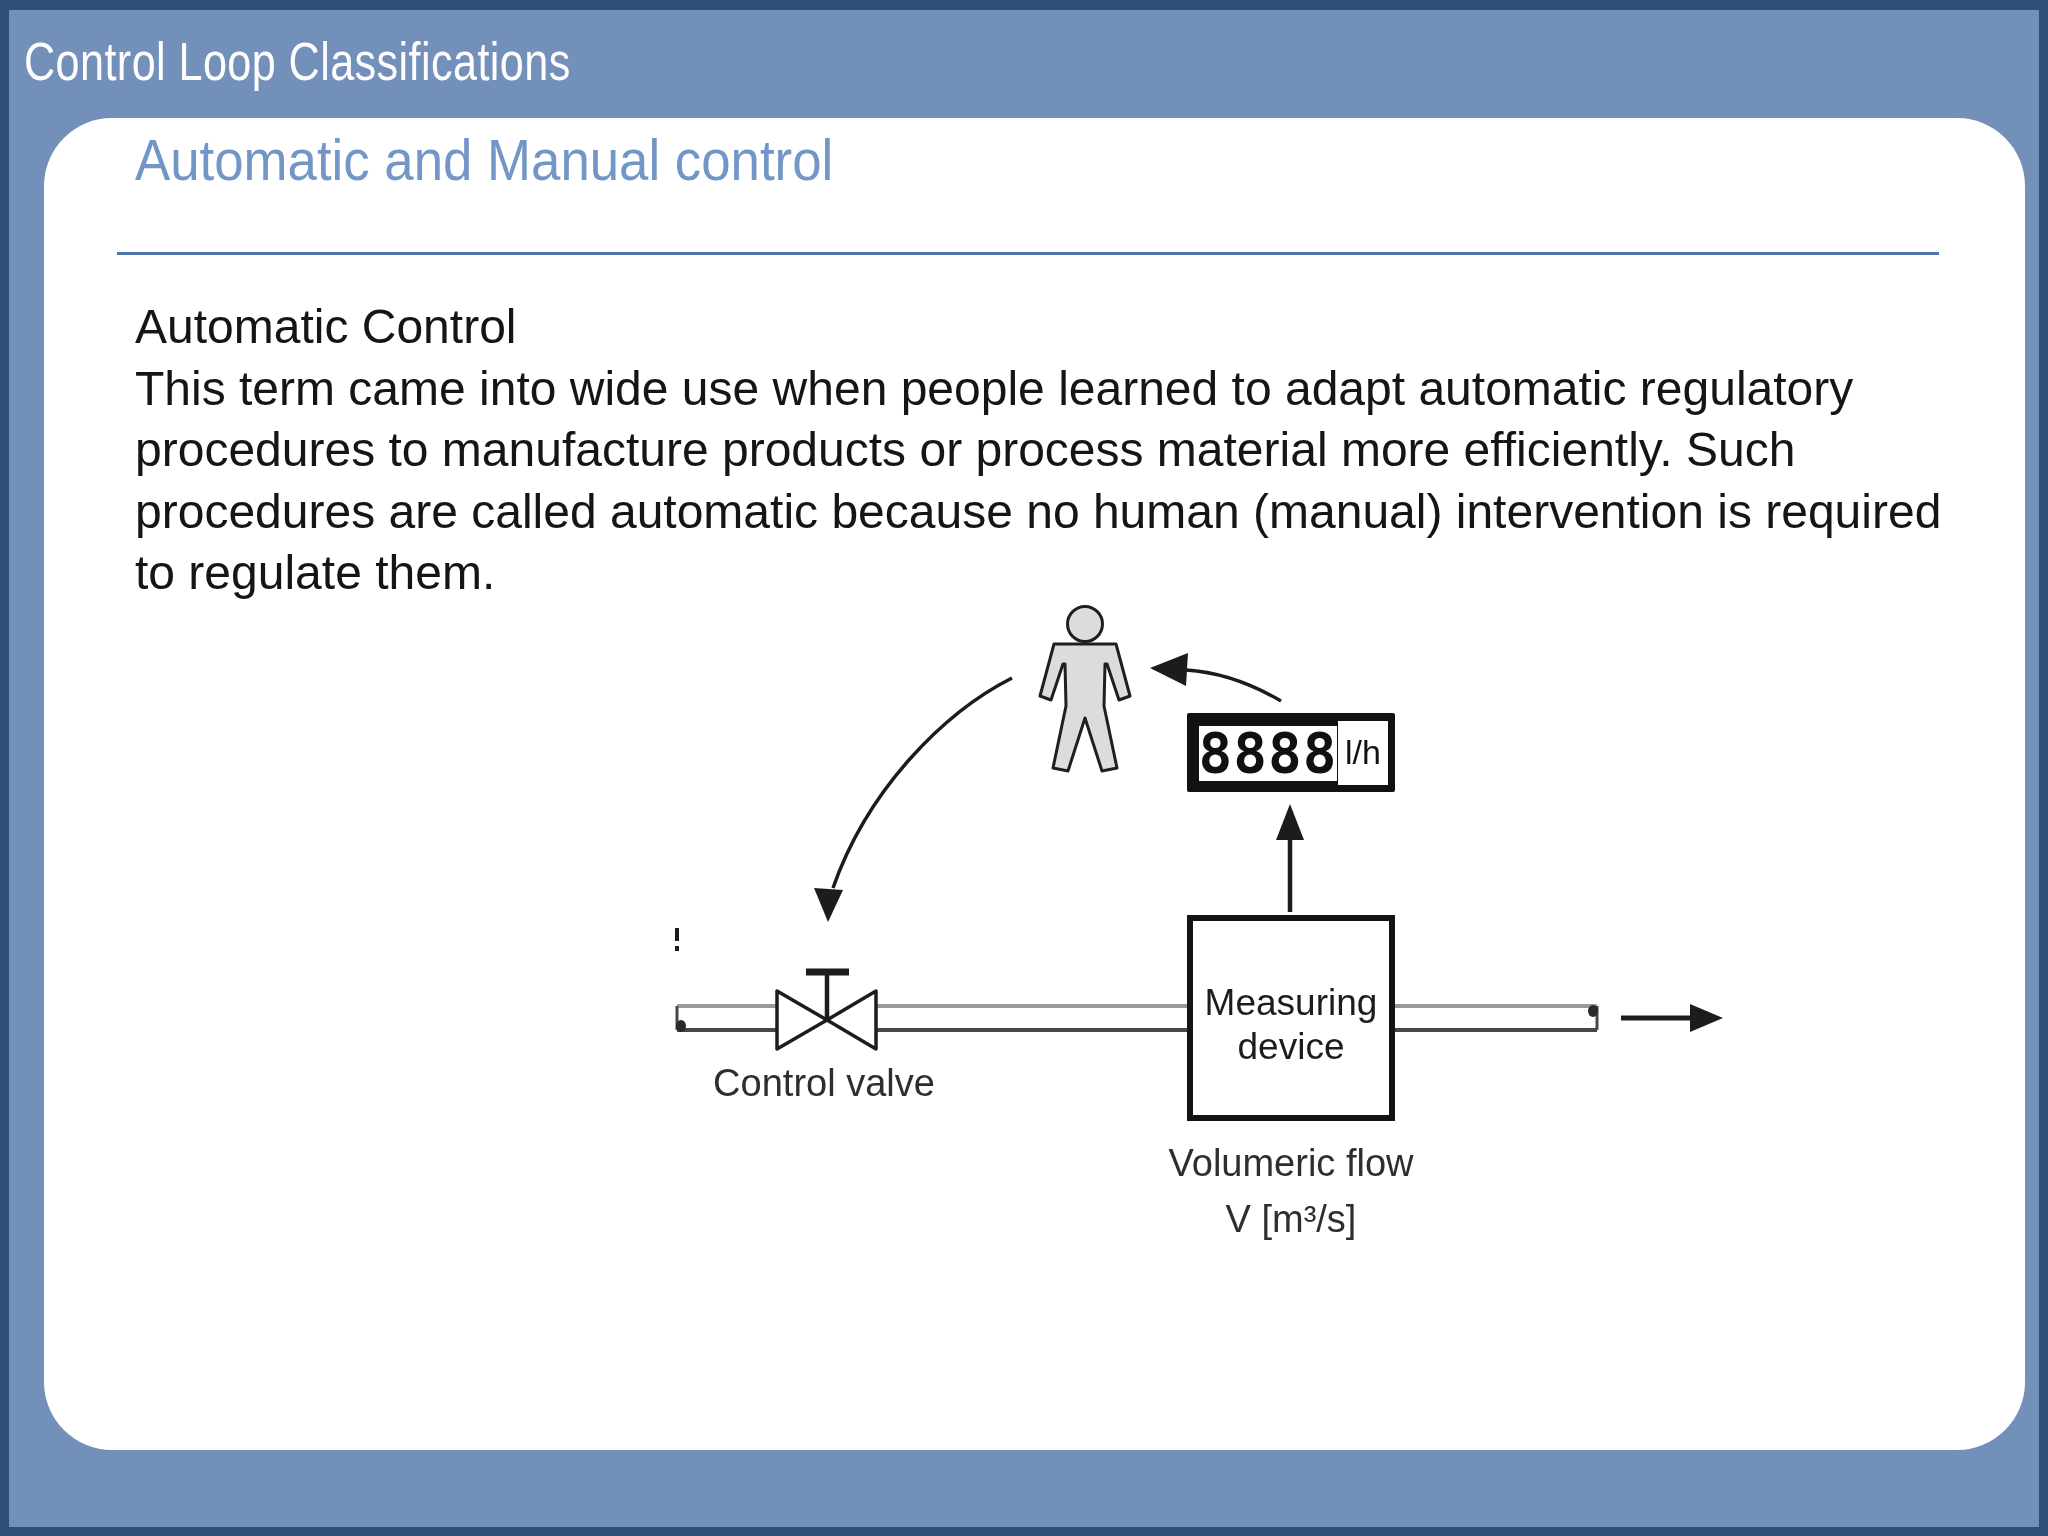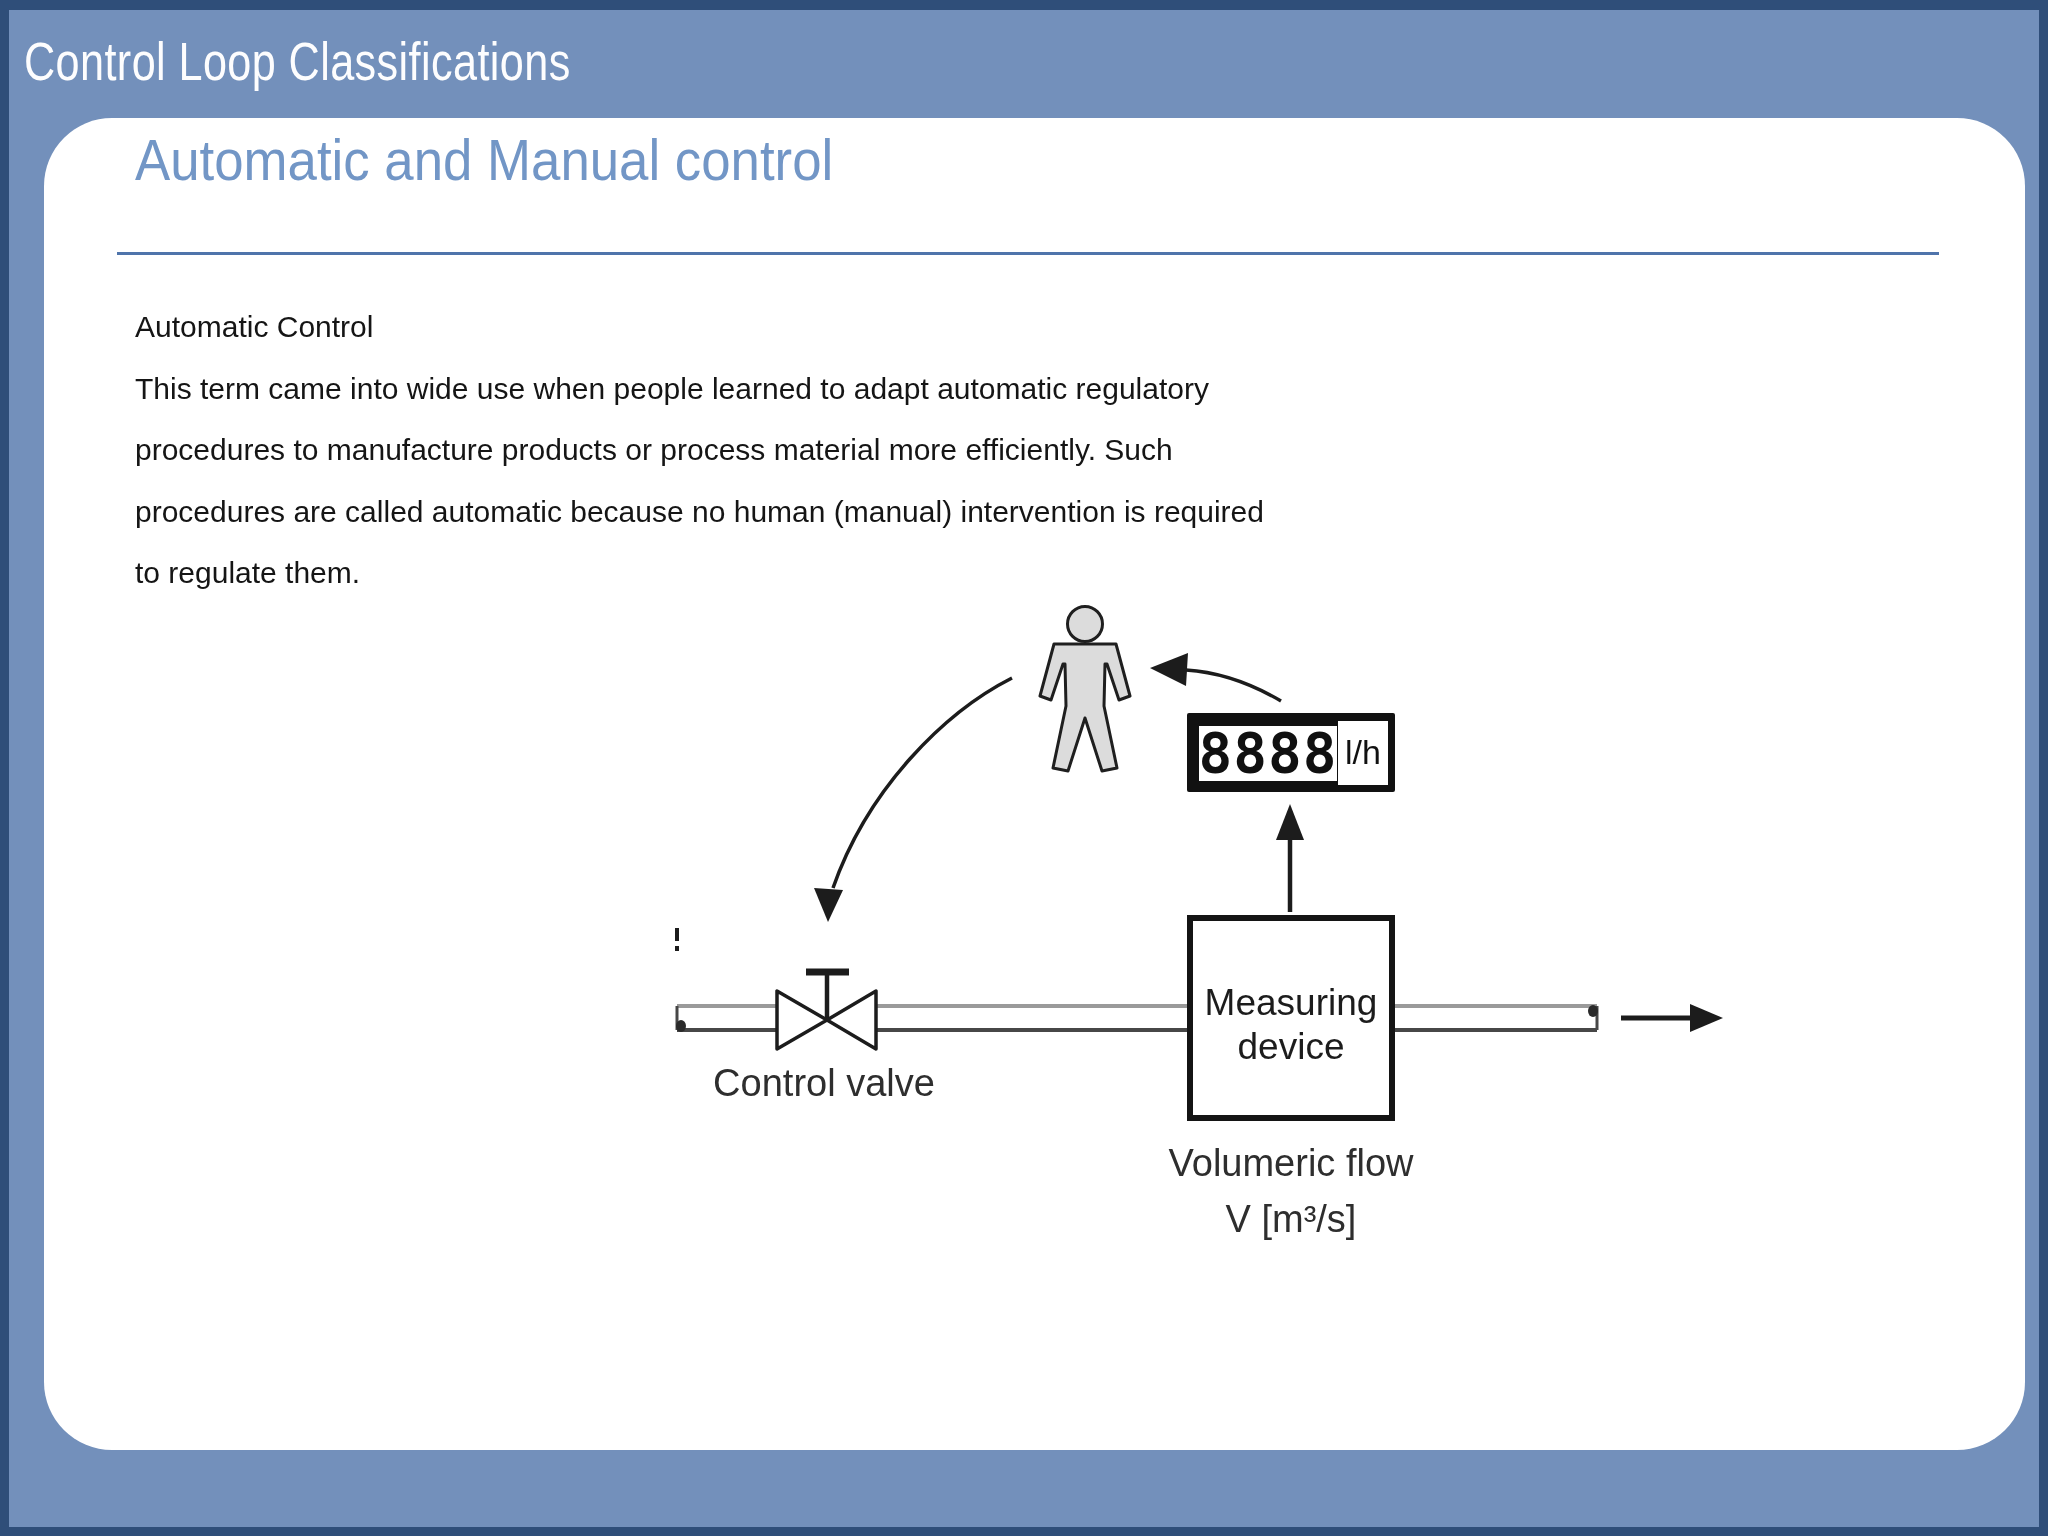--- a/index.html
+++ b/index.html
@@ -28,21 +28,21 @@
     font-size:58px; color:#7296c6;
     transform:scaleX(0.91); transform-origin:left top;
     white-space:nowrap;
   }
   #heading-rule{
     position:absolute; left:73px; top:134px; width:1822px; height:3px;
     background:#4f74ab;
   }
   #body-paragraph{
     position:absolute; left:91px; top:178px; width:1840px;
-    font-size:30px; line-height:61.5px; color:#151515;
+    font-size:48px; line-height:61.5px; color:#151515;
     white-space:pre-line;
   }
   #diagram-svg{position:absolute; left:0; top:0;}
   .dlabel{font-family:"Liberation Sans", sans-serif; font-size:38px; fill:#2e2e2e;}
   .boxlabel{font-family:"Liberation Sans", sans-serif; font-size:37px; fill:#1c1c1c;}
   .unitlabel{font-family:"Liberation Sans", sans-serif; font-size:34px; fill:#111111;}
   .seg{
     font-family:"DejaVu Sans Mono", monospace; font-weight:bold;
     font-size:56px; fill:#101010; letter-spacing:1px;
   }

